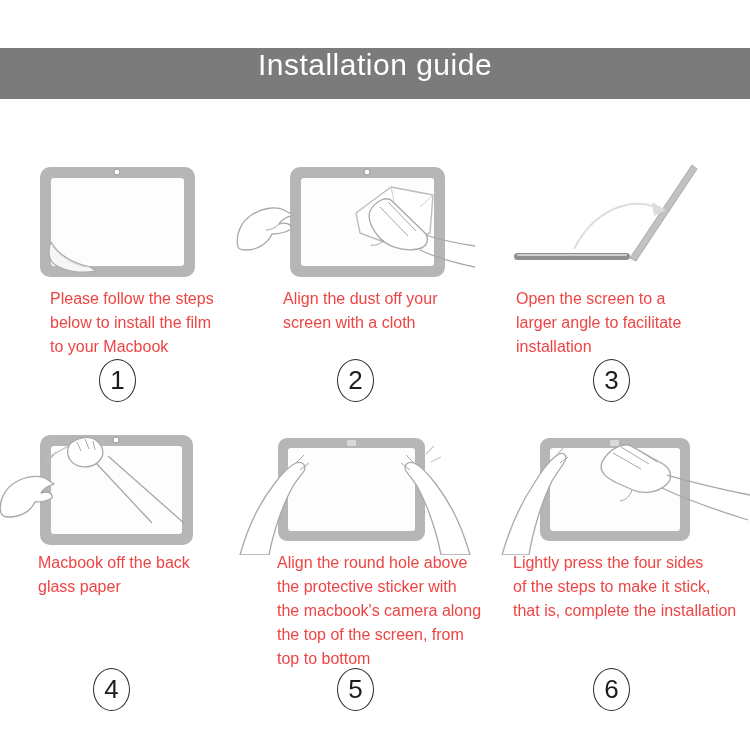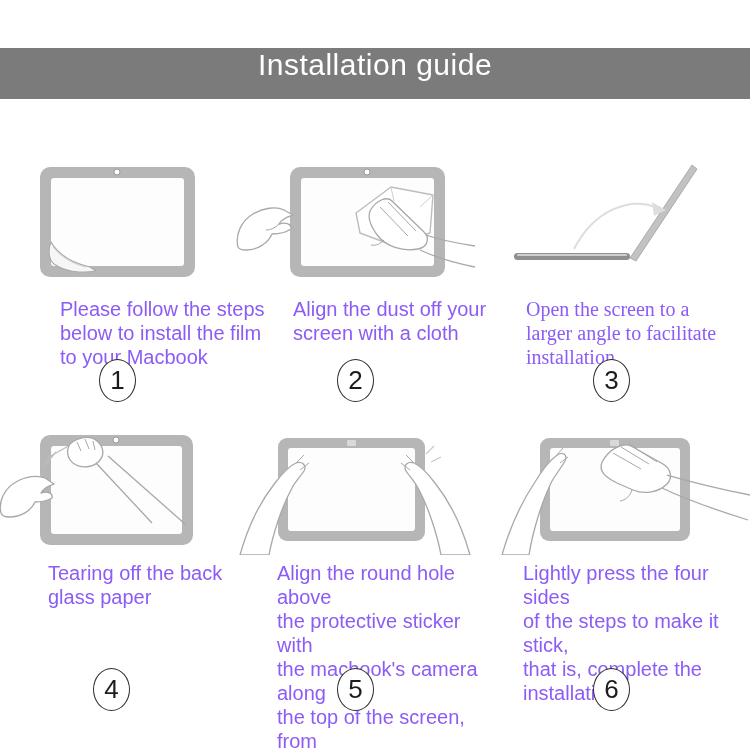--- a/index.html
+++ b/index.html
@@ -7,41 +7,41 @@
     position:relative;width:750px;height:750px;background:#ffffff;overflow:hidden;
     font-family:"Liberation Sans", sans-serif;
   }
   .header{
     position:absolute;left:0;top:48px;width:750px;height:51px;background:#7b7b7b;
     display:flex;align-items:flex-start;justify-content:center;
   }
   .header-title{color:#ffffff;font-size:30px;letter-spacing:0.5px;}
   .illu{position:absolute;}
   .caption{
-    position:absolute;margin:10px;font-size:20px;line-height:24px;color:#8b5cf6;
+    position:absolute;margin:0;font-size:16px;line-height:24px;color:#ef4444;
     white-space:pre-line;
   }
   .num{
     position:absolute;width:37px;height:43px;box-sizing:border-box;
     border:1.6px solid #2d2d2d;border-radius:50%;
     display:flex;align-items:center;justify-content:center;
     font-size:26px;color:#1c1c1c;background:#fff;
   }
   
   .illu1{left:20px;top:150px;}
   .illu2{left:235px;top:150px;}
   .illu3{left:490px;top:150px;}
   .illu4{left:0px;top:420px;}
   .illu5{left:230px;top:420px;}
   .illu6{left:490px;top:420px;}
   .cap1{left:50px;top:287px;width:215px;}
   .cap2{left:283px;top:287px;width:205px;}
-  .cap3{left:516px;top:287px;width:225px;font-family:Liberation Serif, serif;}
+  .cap3{left:516px;top:287px;width:225px;}
   .cap4{left:38px;top:551px;width:215px;}
-  .cap5{left:267px;top:551px;width:215px;}
+  .cap5{left:277px;top:551px;width:215px;}
   .cap6{left:513px;top:551px;width:235px;}
   .num1{left:99px;top:359px;}
   .num2{left:337px;top:359px;}
   .num3{left:593px;top:359px;}
   .num4{left:93px;top:668px;}
   .num5{left:337px;top:668px;}
   .num6{left:593px;top:668px;}
 </style>
 </head>
 <body>
@@ -103,21 +103,21 @@
     <svg class="illu illu4" width="245" height="135" viewBox="0 0 245 135">
       <rect x="40" y="15" width="153" height="110" rx="10" fill="#b6b6b6"></rect>
       <rect x="51" y="26" width="131" height="88" rx="3" fill="#fdfdfd"></rect>
       <circle cx="116" cy="20" r="3" fill="#fdfdfd" stroke="#9a9a9a" stroke-width="1"></circle>
       <path d="M47 38 L72 24 M44 46 L56 32" stroke="#bdbdbd" stroke-width="1.2" fill="none"></path>
       <path d="M1 93 C -2 81, 5 68, 16 62 C 26 56, 38 55, 45 58 L54 64 C 47 66, 43 69, 41 73 C 48 71, 53 73, 52 78 C 47 81, 40 82, 35 82 C 31 91, 21 97, 9 97 C 6 97, 2 96, 1 93 Z" fill="#ffffff" stroke="#a8a8a8" stroke-width="1.3" stroke-linejoin="round"></path>
       <path d="M70 24 C 78 17, 90 15, 97 21 C 103 26, 105 34, 100 40 C 94 48, 81 49, 73 43 C 67 38, 66 30, 70 24 Z" fill="#ffffff" stroke="#a8a8a8" stroke-width="1.3" stroke-linejoin="round"></path>
       <path d="M77 22 L81 31 M85 19 L89 29 M93 21 L95 30" stroke="#a8a8a8" stroke-width="1" fill="none"></path>
       <path d="M96 43 L152 103 M108 36 L185 104" stroke="#a8a8a8" stroke-width="1.3" fill="none"></path>
     </svg>
-    <p class="caption cap4">Tearing off the back
+    <p class="caption cap4">Macbook off the back
 glass paper</p>
     <div class="num num4">4</div>
   </div>
 
   <div class="step">
     <svg class="illu illu5" width="250" height="135" viewBox="0 0 250 135">
       <rect x="48" y="18" width="147" height="103" rx="9" fill="#b6b6b6"></rect>
       <rect x="58" y="28" width="127" height="83" rx="3" fill="#fdfdfd"></rect>
       <rect x="117" y="20" width="9" height="6" rx="1" fill="#d9d9d9"></rect>
       <path d="M10 135 C 18 106, 30 82, 45 63 C 51 55, 59 46, 66 43 C 72 41, 77 45, 74 51 C 70 57, 65 62, 62 68 C 57 77, 52 89, 48 101 C 44 113, 41 124, 39 135 Z" fill="#ffffff" stroke="#a8a8a8" stroke-width="1.3" stroke-linejoin="round"></path>

